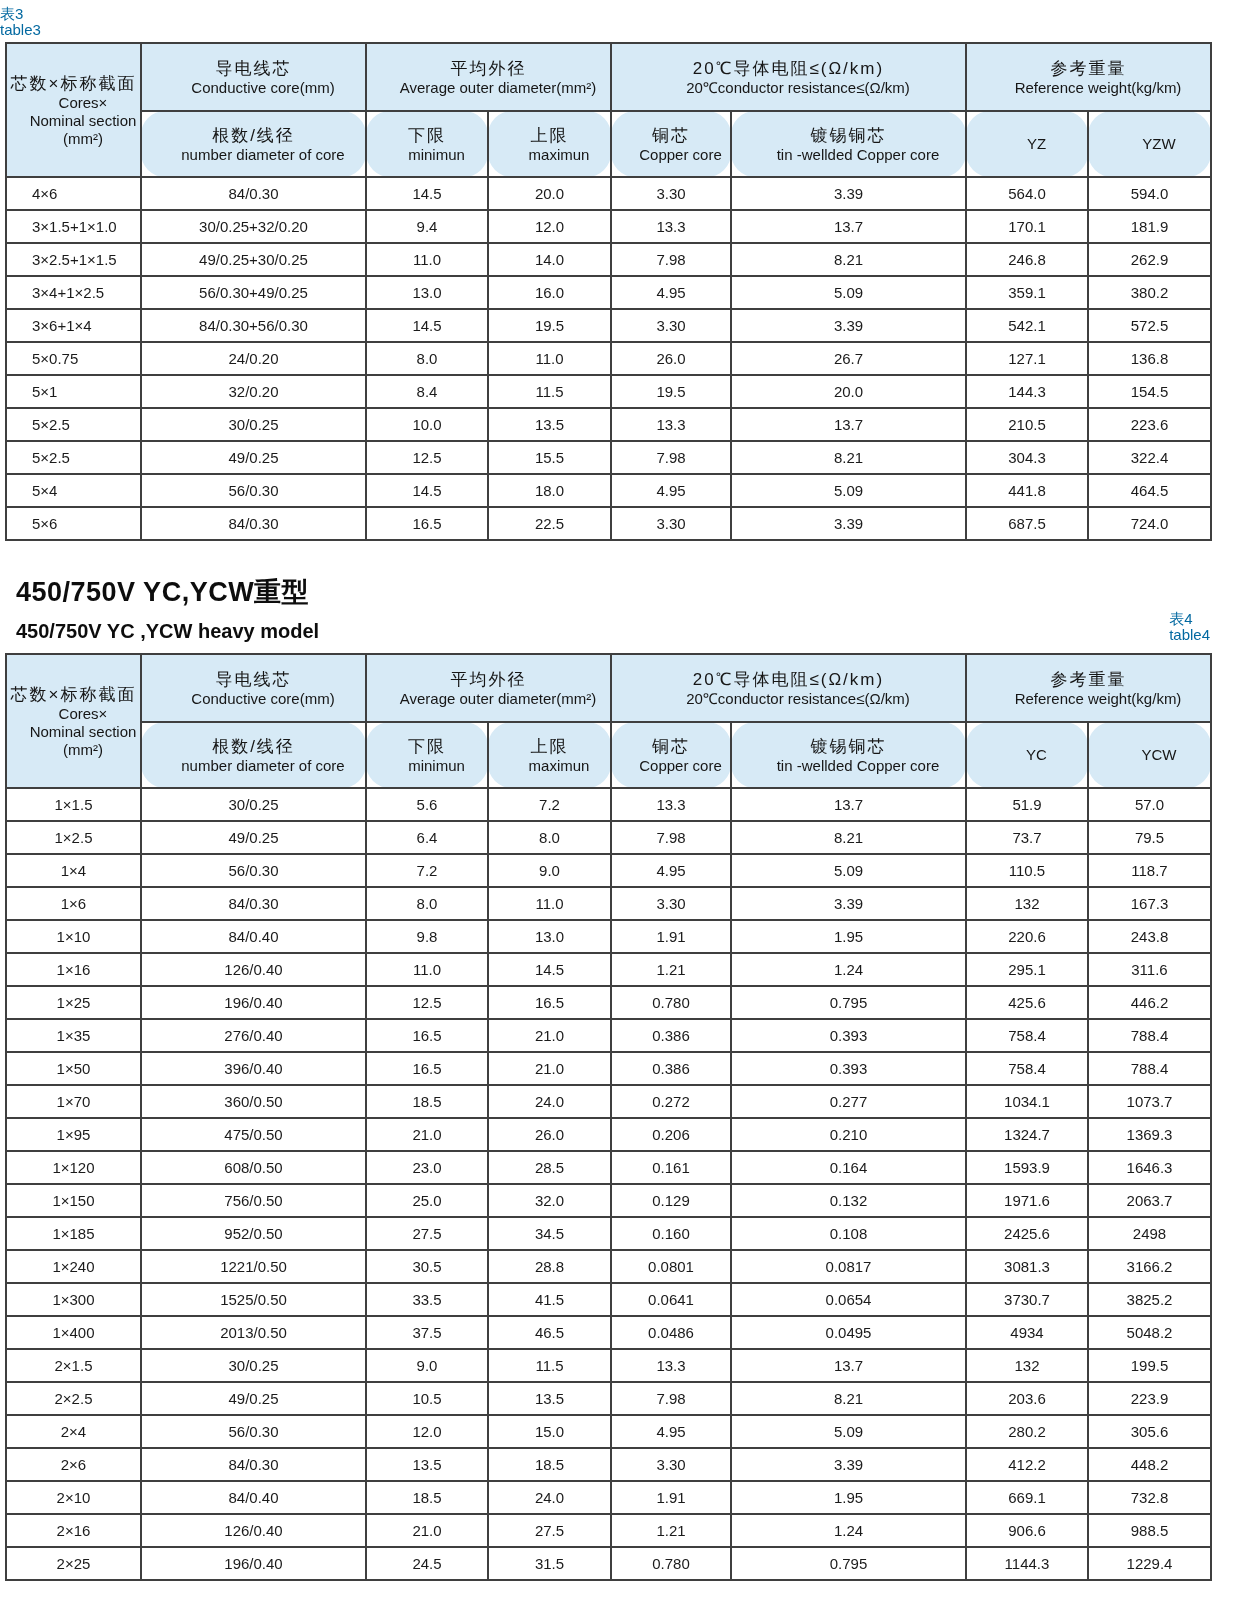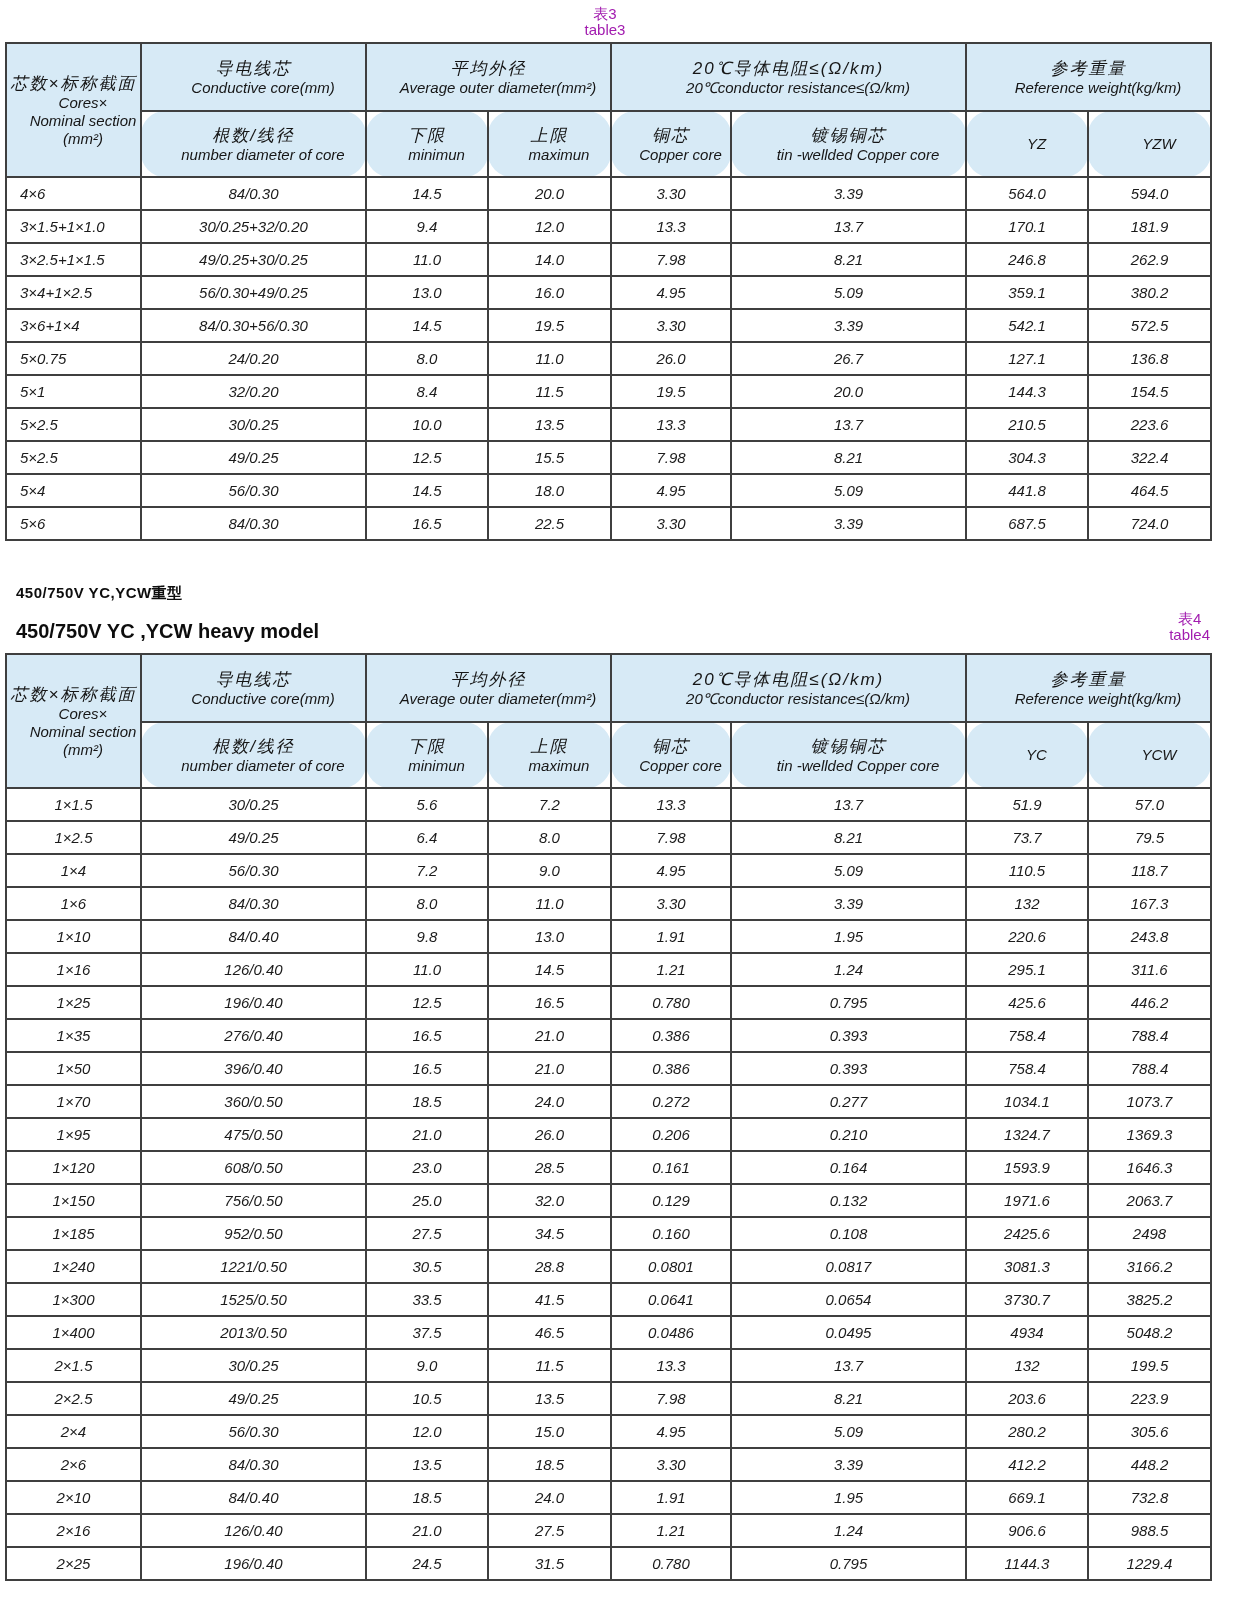--- a/index.html
+++ b/index.html
@@ -5,62 +5,61 @@
   html,body { margin:0; padding:0; }
   body {
     width:1236px; height:1600px;
     background:#ffffff;
     font-family:"Liberation Sans", sans-serif;
     color:#161616;
   }
   .page { position:relative; width:1236px; height:1600px; overflow:hidden; background:#ffffff; }
 
   .table-label {
-    text-align:center;
+    text-align:left;
     font-size:15px;
     line-height:16px;
     padding:6px 26px 4px 0;
-    color:#a21caf;
+    color:#0369a1;
   }
 
   table.spec {
     border-collapse:collapse;
     table-layout:fixed;
     margin-left:5px;
     width:1205px;
-    font-style:italic;
   }
   .spec th, .spec td {
     border:2px solid #3f3f3f;
     text-align:center;
     vertical-align:middle;
     padding:0;
     overflow:hidden;
     white-space:nowrap;
   }
   .spec th {
     background:#d7eaf6;
     font-weight:normal;
   }
   .spec thead .zh { font-size:17px; letter-spacing:2px; line-height:21px; }
   .spec thead .en { font-size:15px; line-height:18px; letter-spacing:0;padding-left:19px; }
   .spec tr.h1 th { height:66px; }
   .spec tr.h2 th { height:64px;border-radius:24px; }
   .spec td { height:31px; font-size:15px; color:#1b1b1b; }
-  #table3 td:first-child { text-align:left; padding-left:13px; }
+  #table3 td:first-child { text-align:left; padding-left:25px; }
   #table4 td:first-child { text-align:center; }
 
   .between {
     display:flex;
     justify-content:space-between;
     align-items:flex-end;
     margin:38px 26px 10px 16px;
   }
   .section-title { font-weight:bold; color:#0d0d0d; }
-  .section-title .t1 { font-size:15px; line-height:27px; letter-spacing:0.5px; }
+  .section-title .t1 { font-size:27px; line-height:27px; letter-spacing:0.5px; }
   .section-title .t2 { font-size:20px; line-height:24px;margin-top:13px; }
   .between .table-label { padding:0; }
 </style>
 </head>
 <body>
 
 <div class="page">
 
   <div class="table-label">
     <div>表3</div>

